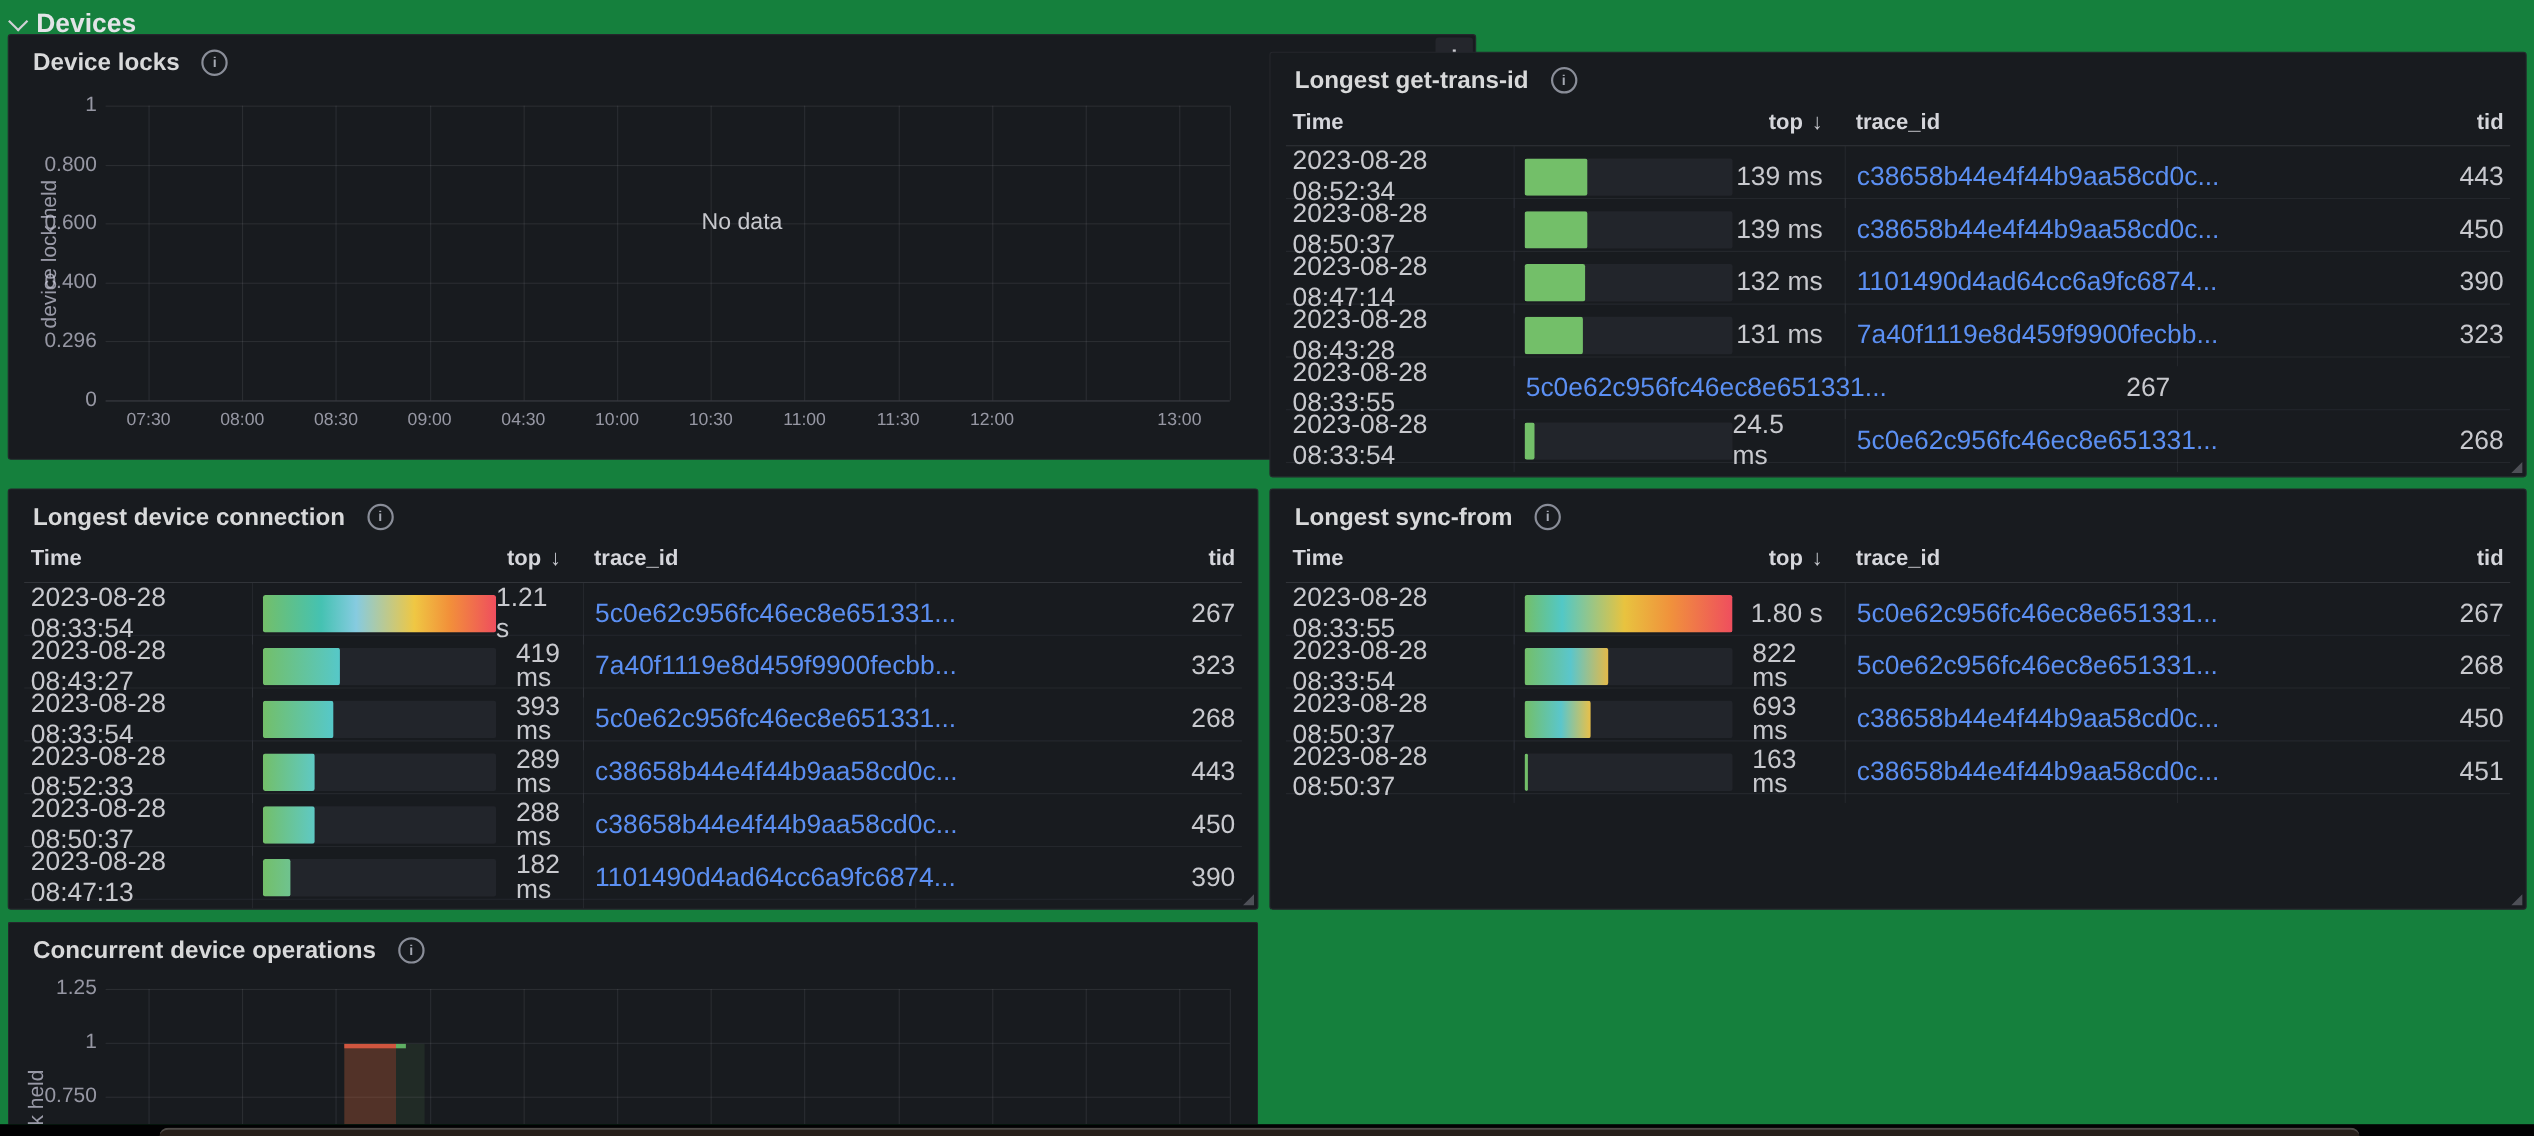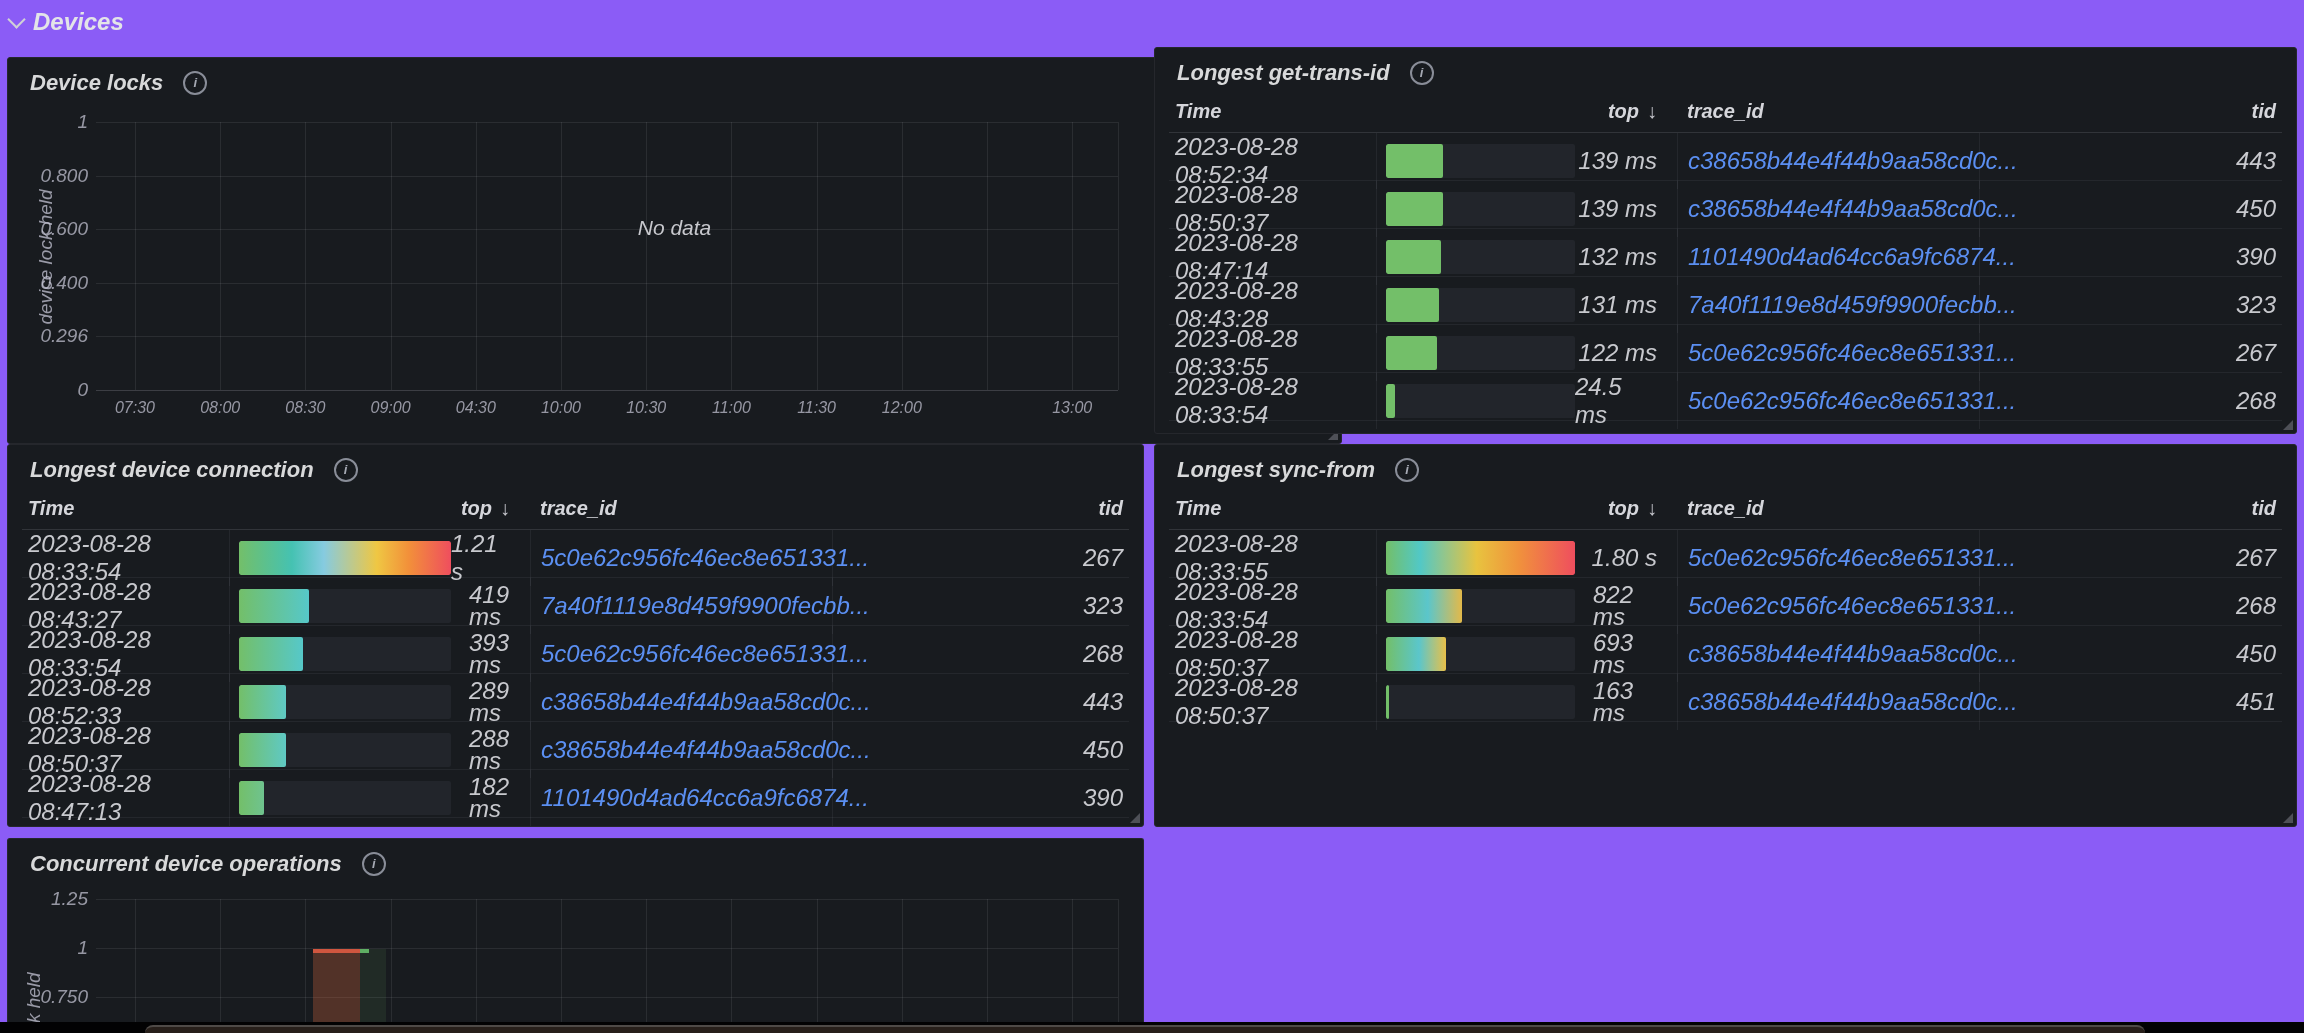--- a/index.html
+++ b/index.html
@@ -1,25 +1,25 @@
 <!DOCTYPE html>
 <html><head>
 <meta charset="utf-8">
 <style>
   html,body{margin:0;padding:0;background:#000;}
-  .screen{position:relative;width:2304px;height:1033px;background:#8b5cf6;overflow:hidden;
-          font-family:"Liberation Sans",sans-serif;color:#CCCCDC;font-style:italic;}
+  .screen{position:relative;width:2304px;height:1033px;background:#15803d;overflow:hidden;
+          font-family:"Liberation Sans",sans-serif;color:#CCCCDC;}
   
   .section-header{position:absolute;left:10px;top:0;height:44px;display:flex;align-items:center;gap:10px;cursor:pointer;}
   .chev{width:11px;height:11px;border-left:2px solid #d0d1d6;border-bottom:2px solid #d0d1d6;
         transform:rotate(-45deg);margin-top:-6px;}
   .section-title{font-size:24px;font-weight:700;color:#E3E4E8;}
   
   .panel{position:absolute;background:#181B1F;border:1px solid #25272C;border-radius:3px;box-sizing:border-box;overflow:hidden;}
-  .p-devicelocks{left:7px;top:57px;width:1335px;height:387px;}
+  .p-devicelocks{left:7px;top:31px;width:1335px;height:387px;}
   .p-gettrans{left:1154px;top:47px;width:1143px;height:387px;}
   .p-devconn{left:7px;top:444px;width:1137px;height:383px;}
   .p-syncfrom{left:1154px;top:444px;width:1143px;height:383px;}
   .p-concurrent{left:7px;top:838px;width:1137px;height:184px;border-bottom:none;border-radius:3px 3px 0 0;}
   .panel-header{display:flex;align-items:center;gap:20px;padding:12px 16px 4px 22px;}
   .panel-title{font-size:22px;font-weight:700;color:#D8D9DA;white-space:nowrap;}
   .info-icon{width:20px;height:20px;border:2px solid #898D98;border-radius:50%;color:#A5A9B3;
              font-size:13px;line-height:20px;text-align:center;font-weight:700;flex:none;}
   .kebab{position:absolute;right:2px;top:2px;width:34px;height:42px;background:#24262C;border-radius:3px;
          display:flex;align-items:center;justify-content:center;font-size:26px;color:#C9CACF;cursor:pointer;}
@@ -186,26 +186,20 @@
             </div>
             <div class="val">131 ms</div>
           </div>
           <div class="cell c-trace">
             <a class="trace-link">7a40f1119e8d459f9900fecbb...</a>
           </div>
           <div class="cell c-tid">323</div>
         </div>
         <div class="trow">
           <div class="cell c-time">2023-08-28 08:33:55</div>
-          <div class="cell c-top">
-            <div class="track">
-              <div class="fill" style="width: 27%; background: rgb(115, 191, 105);"></div>
-            </div>
-            <div class="val">122 ms</div>
-          </div>
           <div class="cell c-trace">
             <a class="trace-link">5c0e62c956fc46ec8e651331...</a>
           </div>
           <div class="cell c-tid">267</div>
         </div>
         <div class="trow">
           <div class="cell c-time">2023-08-28 08:33:54</div>
           <div class="cell c-top">
             <div class="track">
               <div class="fill" style="width: 5%; background: rgb(115, 191, 105);"></div>

